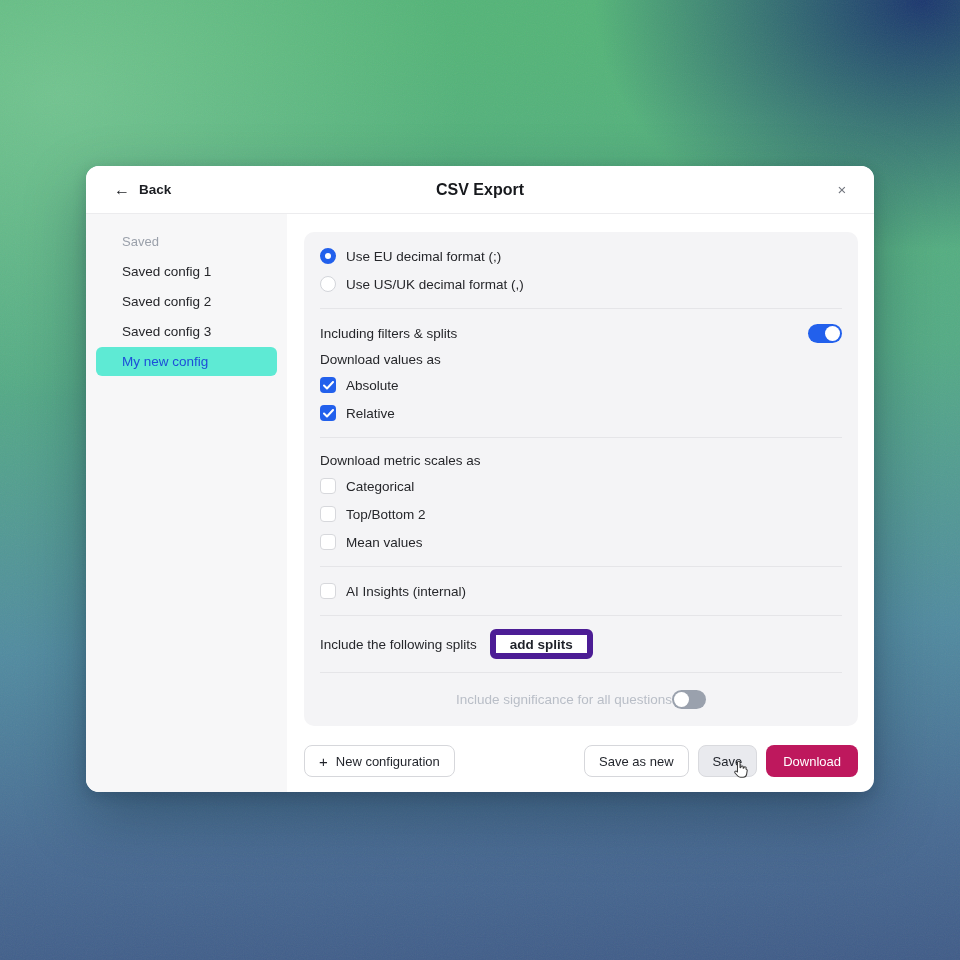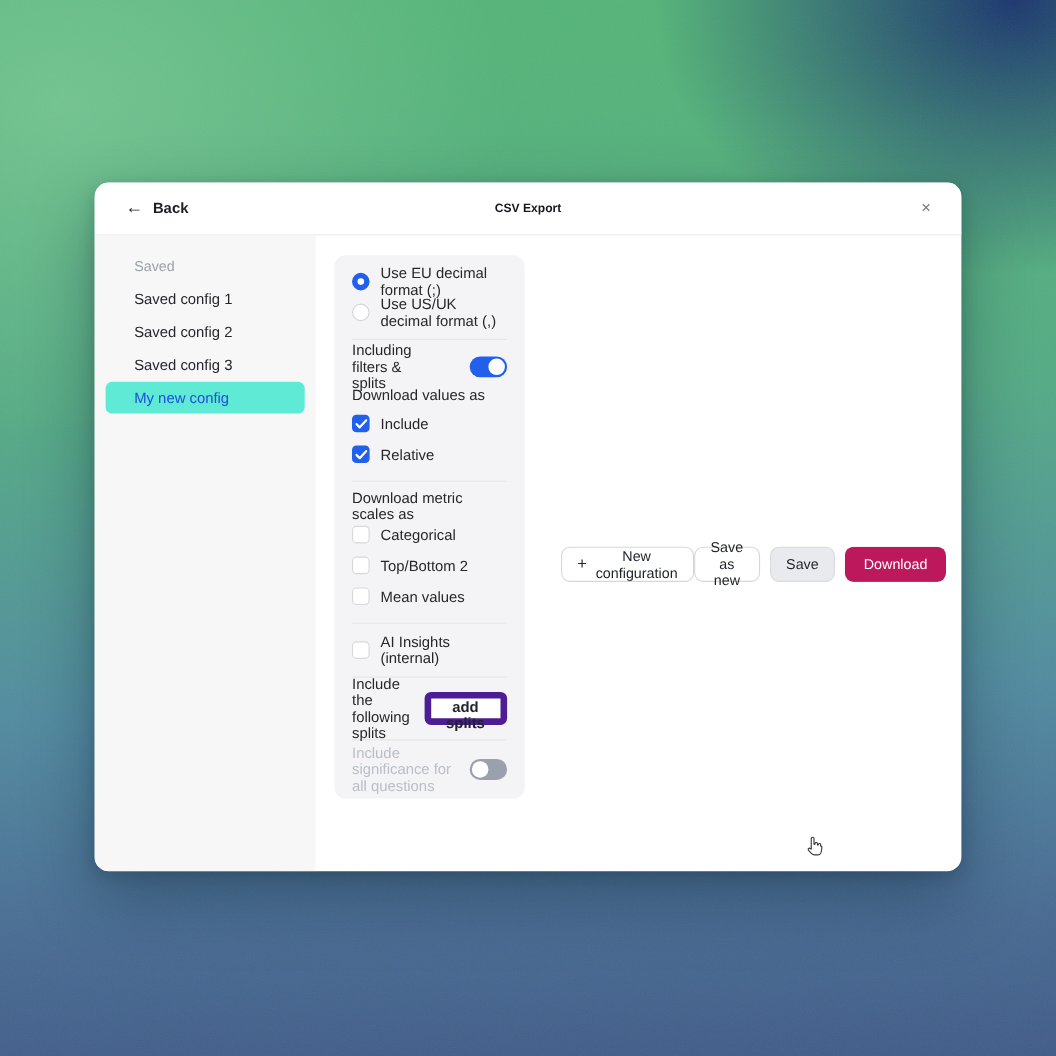--- a/index.html
+++ b/index.html
@@ -24,39 +24,39 @@
   .modal-header {
     height:48px; flex:0 0 48px; position:relative;
     display:flex; align-items:center; justify-content:center;
     border-bottom:1px solid #ececee; background:#fff;
   }
   .back-btn {
     position:absolute; left:28px; display:flex; align-items:center; gap:9px;
     font-size:13.5px; font-weight:600; color:#1c1e23; cursor:pointer;
   }
   .back-arrow { font-size:16px; font-weight:400; line-height:1; color:#1c1e23; }
-  .modal-title { font-size:11px; font-weight:700; color:#17191d; }
+  .modal-title { font-size:16px; font-weight:700; color:#17191d; }
   .close-btn {
     position:absolute; right:18px; top:9px; width:28px; height:28px;
     display:flex; align-items:center; justify-content:center;
     font-size:15px; color:#73777f; cursor:pointer;
   }
   .modal-body { flex:1; display:flex; min-height:0; }
 
   
   .sidebar { width:201px; flex:0 0 201px; background:#f7f7f8; padding-top:14px; }
   .side-section { padding:6px 10px 6px 36px; font-size:13px; color:#9ba1ab; margin-bottom:2px; }
   .side-item {
     margin:1px 10px; height:29px; display:flex; align-items:center;
     padding-left:26px; font-size:13.5px; color:#26272b; border-radius:6px; cursor:pointer;
   }
   .side-item.selected { background:#5eead4; color:#1d4ed8; }
 
   
-  .main { flex:1; display:flex; flex-direction:row; min-width:0; }
+  .main { flex:1; display:flex; flex-direction:column; min-width:0; }
   .card {
     margin:18px 16px 0 17px; background:#f4f4f6; border-radius:10px;
     padding:10px 16px 0 16px; height:494px; color:#26272b; font-size:13.5px;
   }
   .row { display:flex; align-items:center; }
   .divider { border:none; border-top:1px solid #e5e5e8; margin:10px 0; }
 
   .radio-row { height:28px; gap:10px; cursor:pointer; }
   .radio { width:16px; height:16px; border-radius:50%; background:#fff; border:1.5px solid #d3d5da; flex:0 0 16px; }
   .radio.on { border:5px solid #2260ec; }
@@ -153,21 +153,21 @@
         </div>
 
         <div class="row group-label">Download values as</div>
 
         <div class="row check-row">
           <span class="checkbox checked">
             <svg width="11" height="9" viewBox="0 0 11 9">
                 <path d="M1 4.5 L4 7.5 L10 1" stroke="#fff" stroke-width="2" fill="none" stroke-linecap="round" stroke-linejoin="round"></path>
               </svg>
           </span>
-          <span>Include</span>
+          <span>Absolute</span>
         </div>
         <div class="row check-row">
           <span class="checkbox checked">
             <svg width="11" height="9" viewBox="0 0 11 9">
                 <path d="M1 4.5 L4 7.5 L10 1" stroke="#fff" stroke-width="2" fill="none" stroke-linecap="round" stroke-linejoin="round"></path>
               </svg>
           </span>
           <span>Relative</span>
         </div>
 

